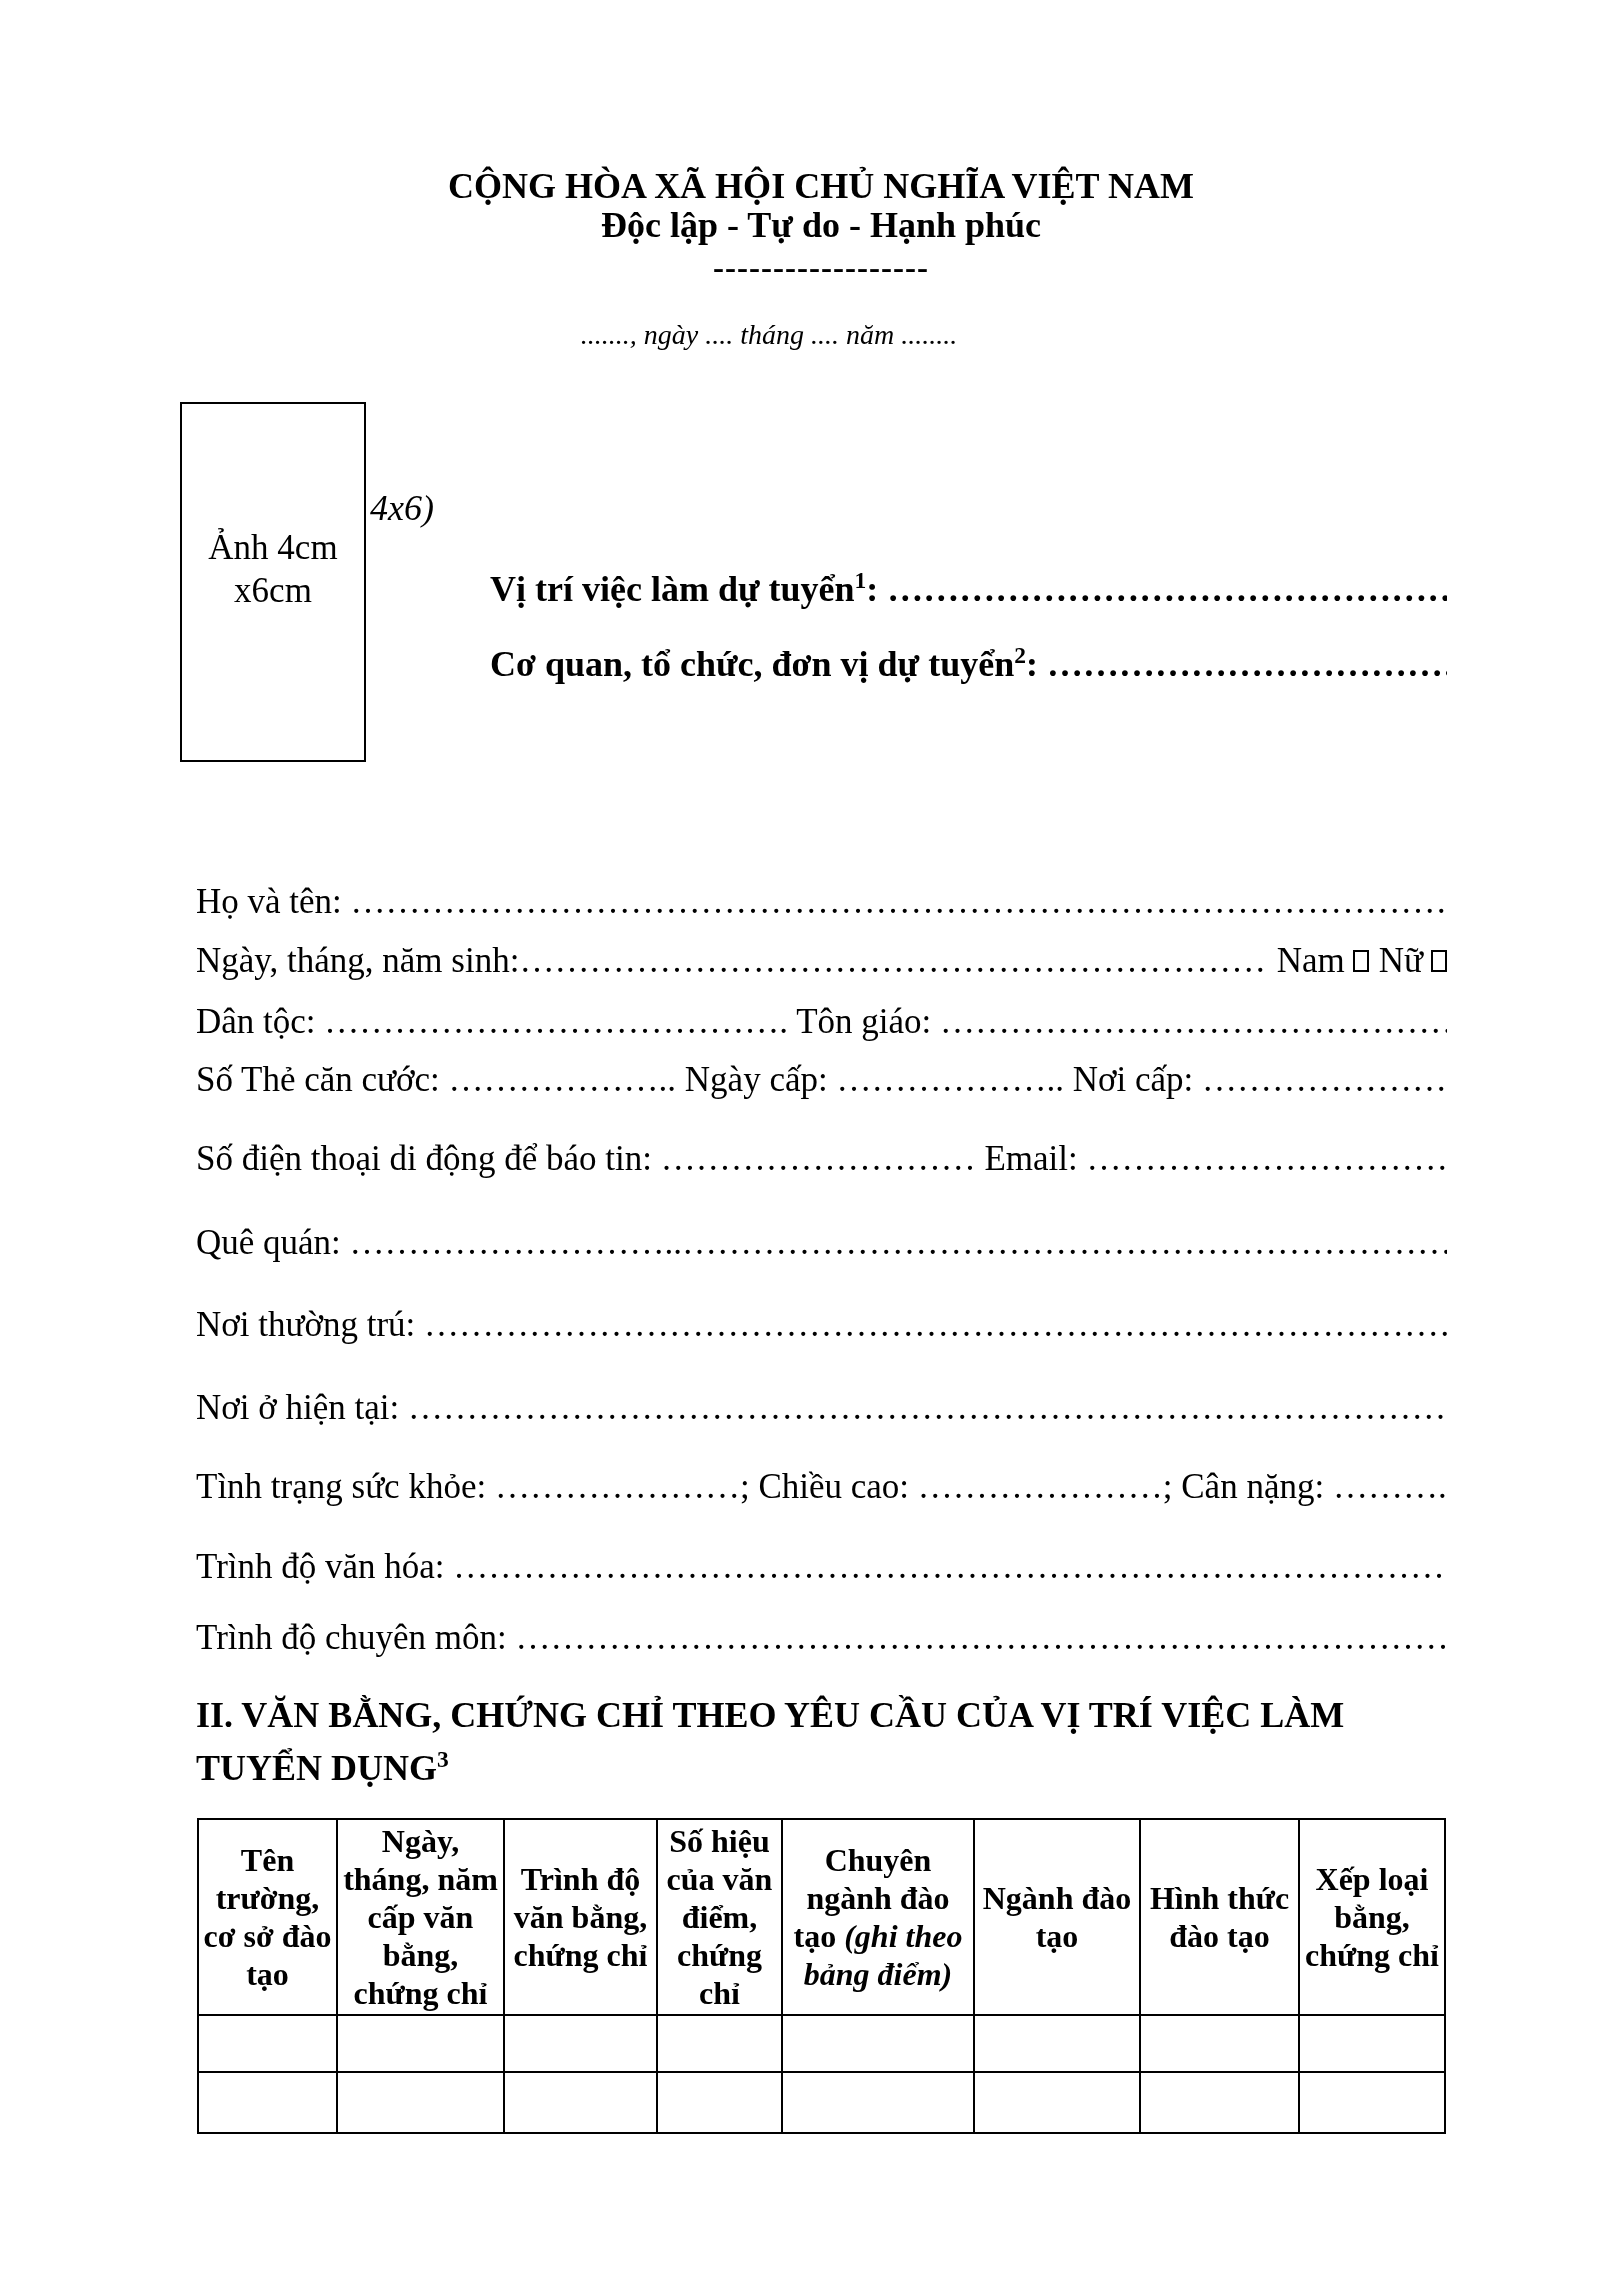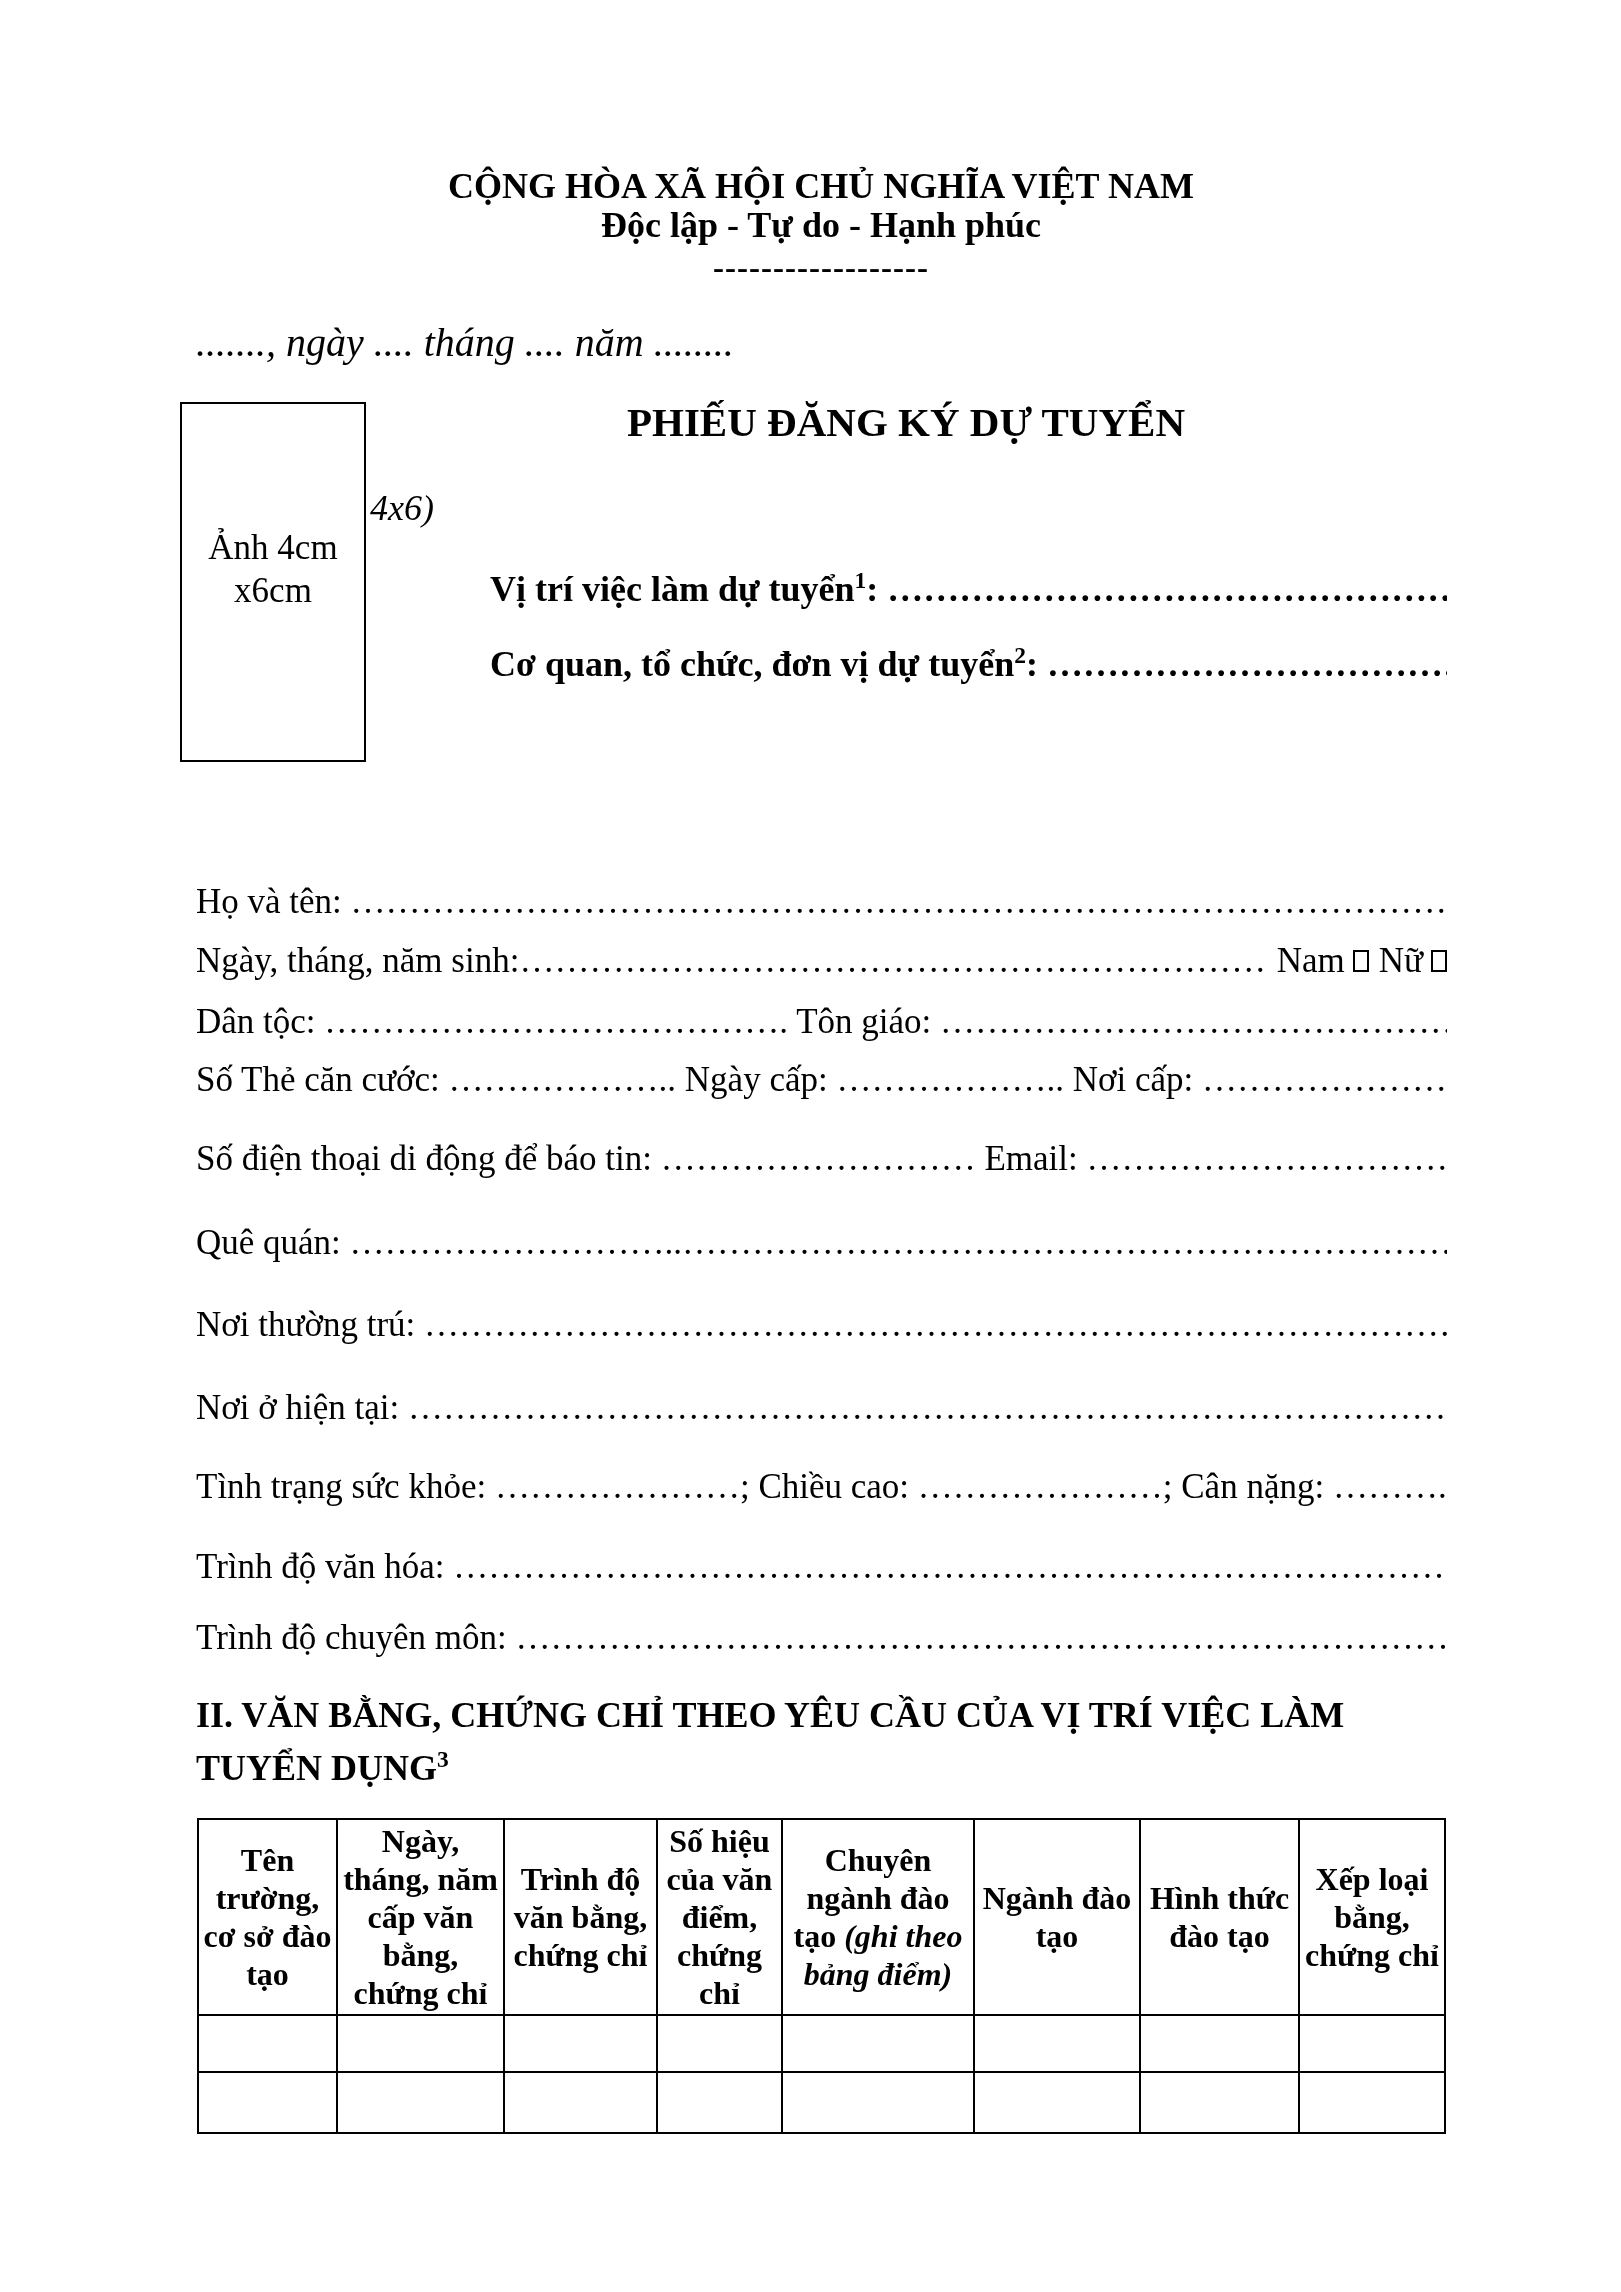--- a/index.html
+++ b/index.html
@@ -22,22 +22,22 @@
   .header-block {
     left: 196px; top: 167px; width: 1250px;
     text-align: center; line-height: 39px;
   }
   .header-line1, .header-line2 { font-weight: bold; font-size: 36px; }
   .header-sep { font-weight: bold; font-size: 33px; letter-spacing: 1px; margin-top: 3.9px; }
 
   
   .date-line {
     left: 196px; top: 319px; width: 1250px;
-    text-align: left; padding-right: 104px;
-    font-style: italic; font-size: 40px;
+    text-align: center; padding-right: 104px;
+    font-style: italic; font-size: 28px;
   }
 
   
   .photo-box {
     left: 180px; top: 402px; width: 186px; height: 360px;
     border: 2px solid #000;
     display: flex; flex-direction: column;
     align-items: center; justify-content: center;
     text-align: center; line-height: 43px; font-size: 35px;
     padding-bottom: 25.5px;
@@ -109,21 +109,20 @@
   </div>
 
   <div class="abs date-line">......., ngày .... tháng .... năm ........</div>
 
   <div class="abs photo-box">
     <div>Ảnh 4cm</div>
     <div>x6cm</div>
   </div>
   <div class="abs photo-note">4x6)</div>
 
-  <div class="abs form-title">PHIẾU ĐĂNG KÝ DỰ TUYỂN</div>
 
   <div class="abs intro-line" style="top:567px;">
     <span>Vị trí việc làm dự tuyển</span><sup>1</sup><span>: ………………………………………………………………….</span>
   </div>
   <div class="abs intro-line" style="top:642px;">
     <span>Cơ quan, tổ chức, đơn vị dự tuyển</span><sup>2</sup><span>: ……………………………………………….</span>
   </div>
 
 
   <div class="abs info-line" style="top:882px;">Họ và tên: ………………………………………………………………………………………………………..</div>

